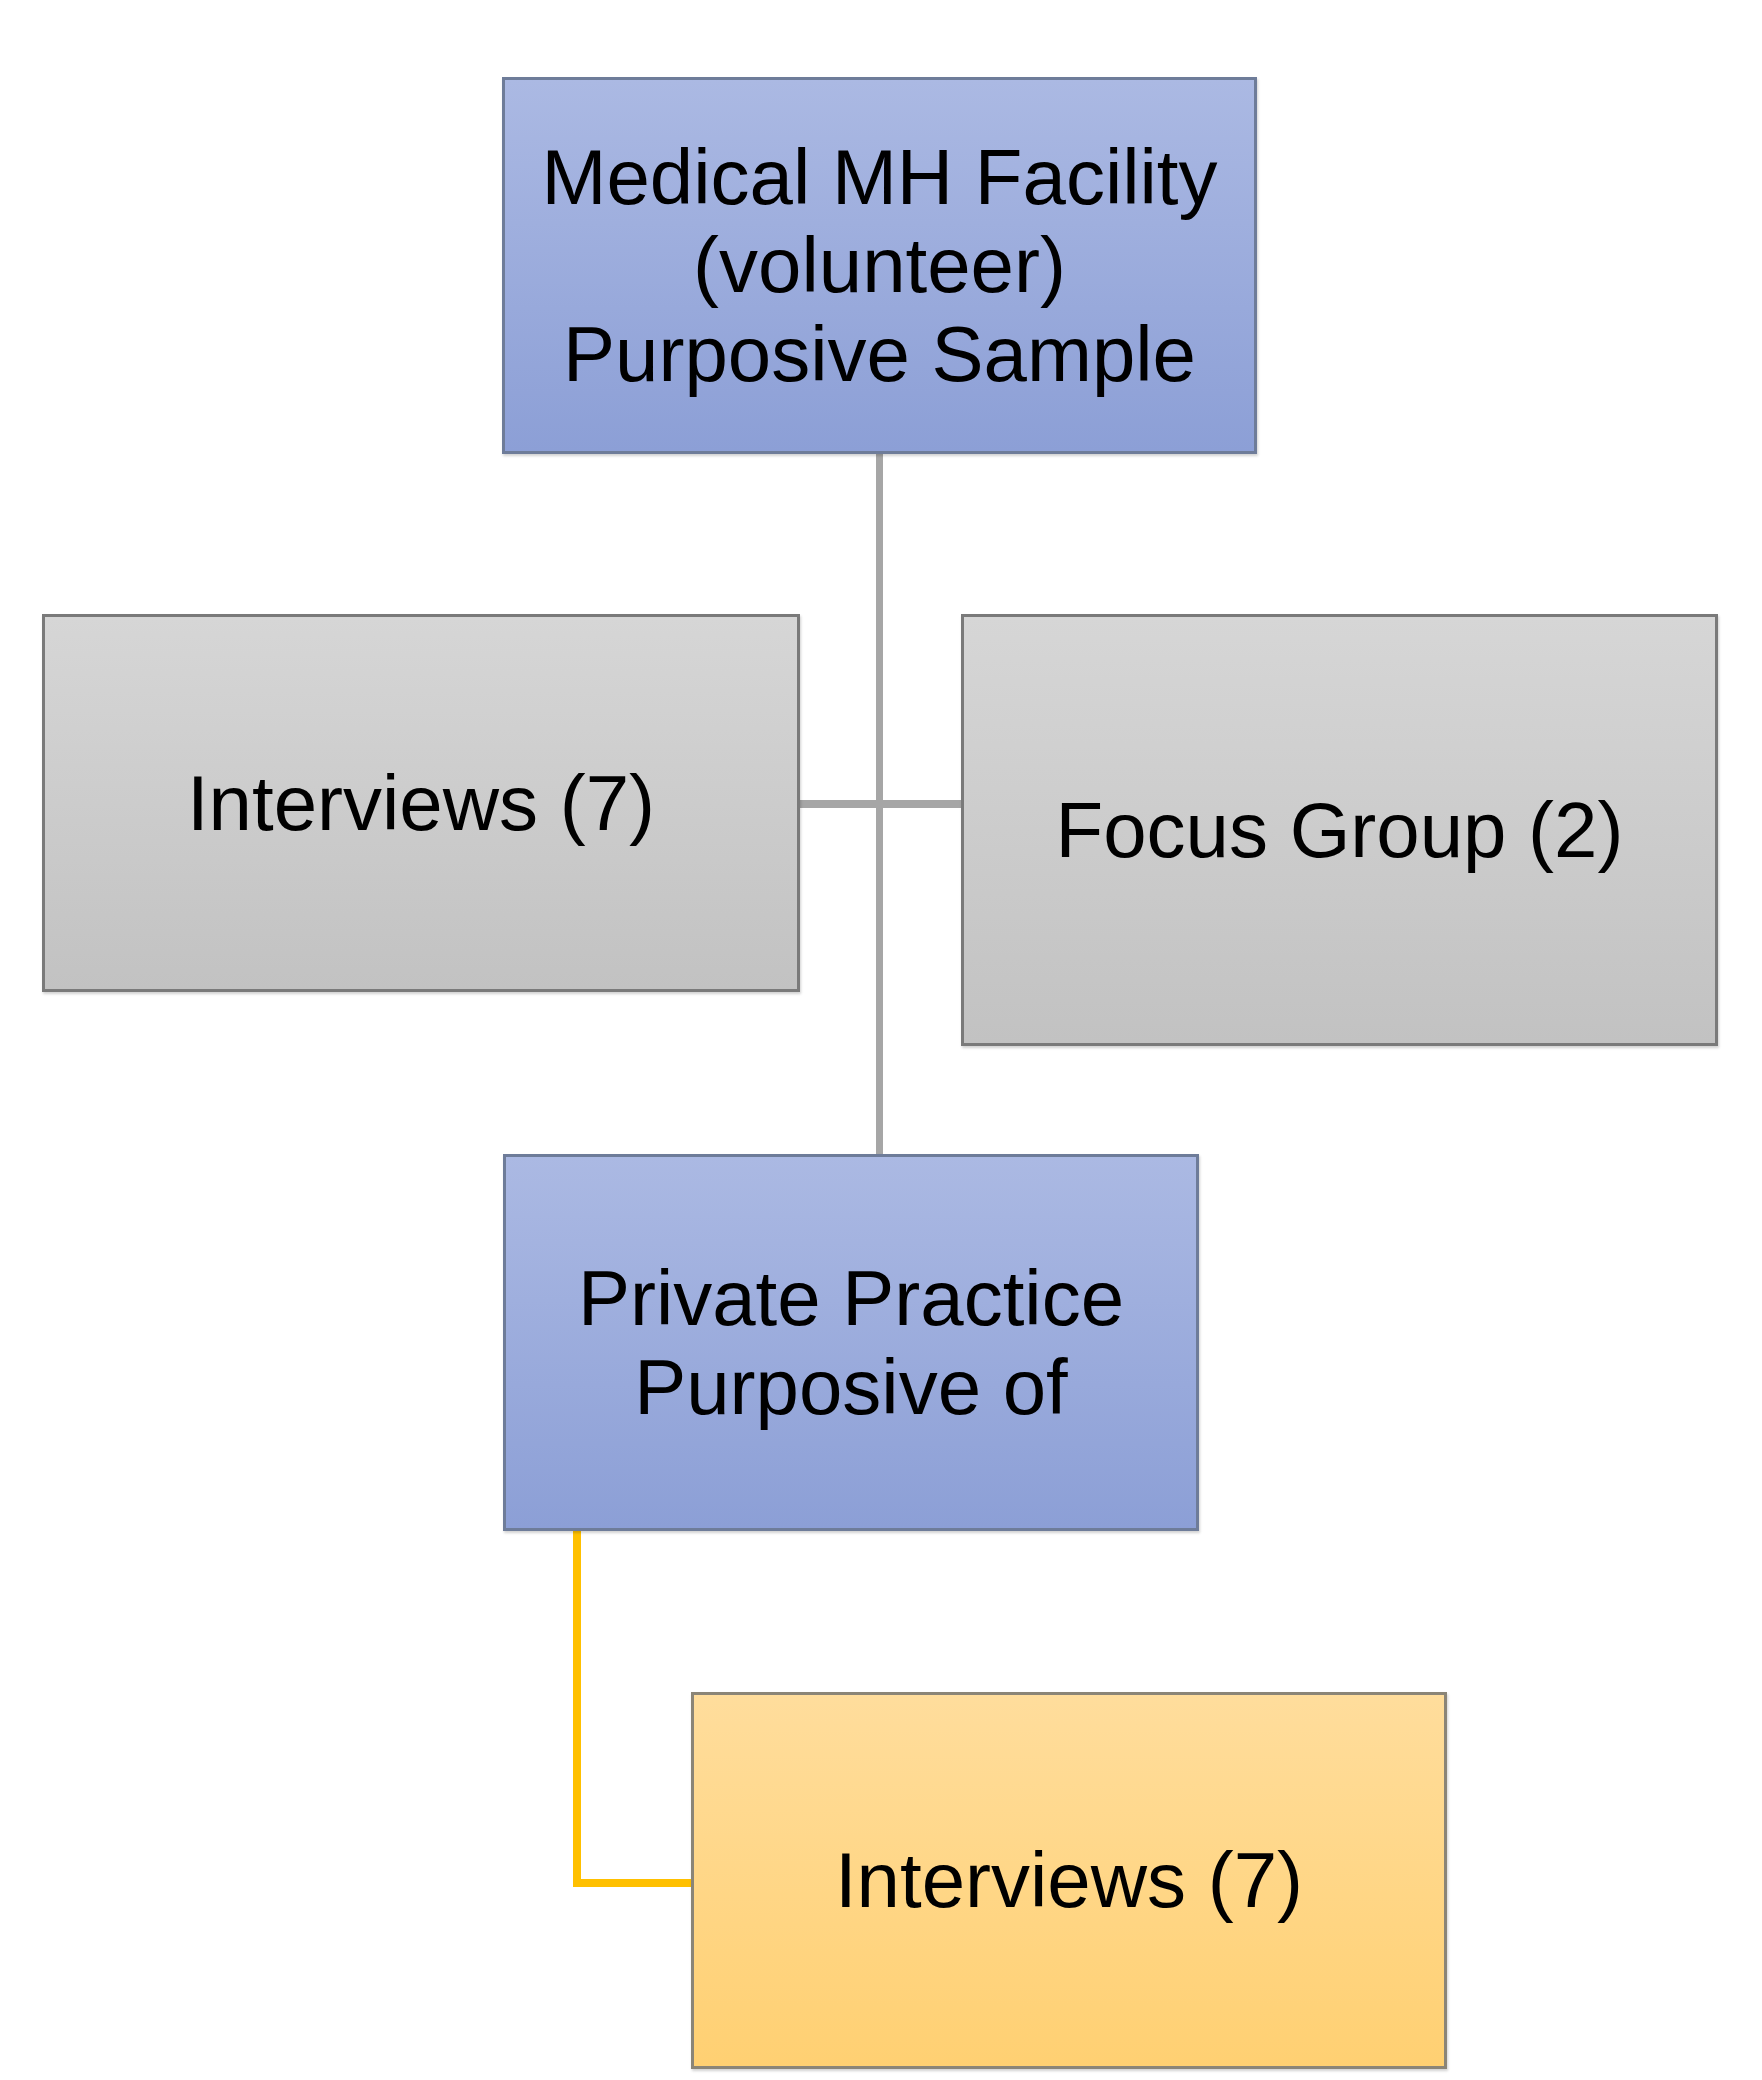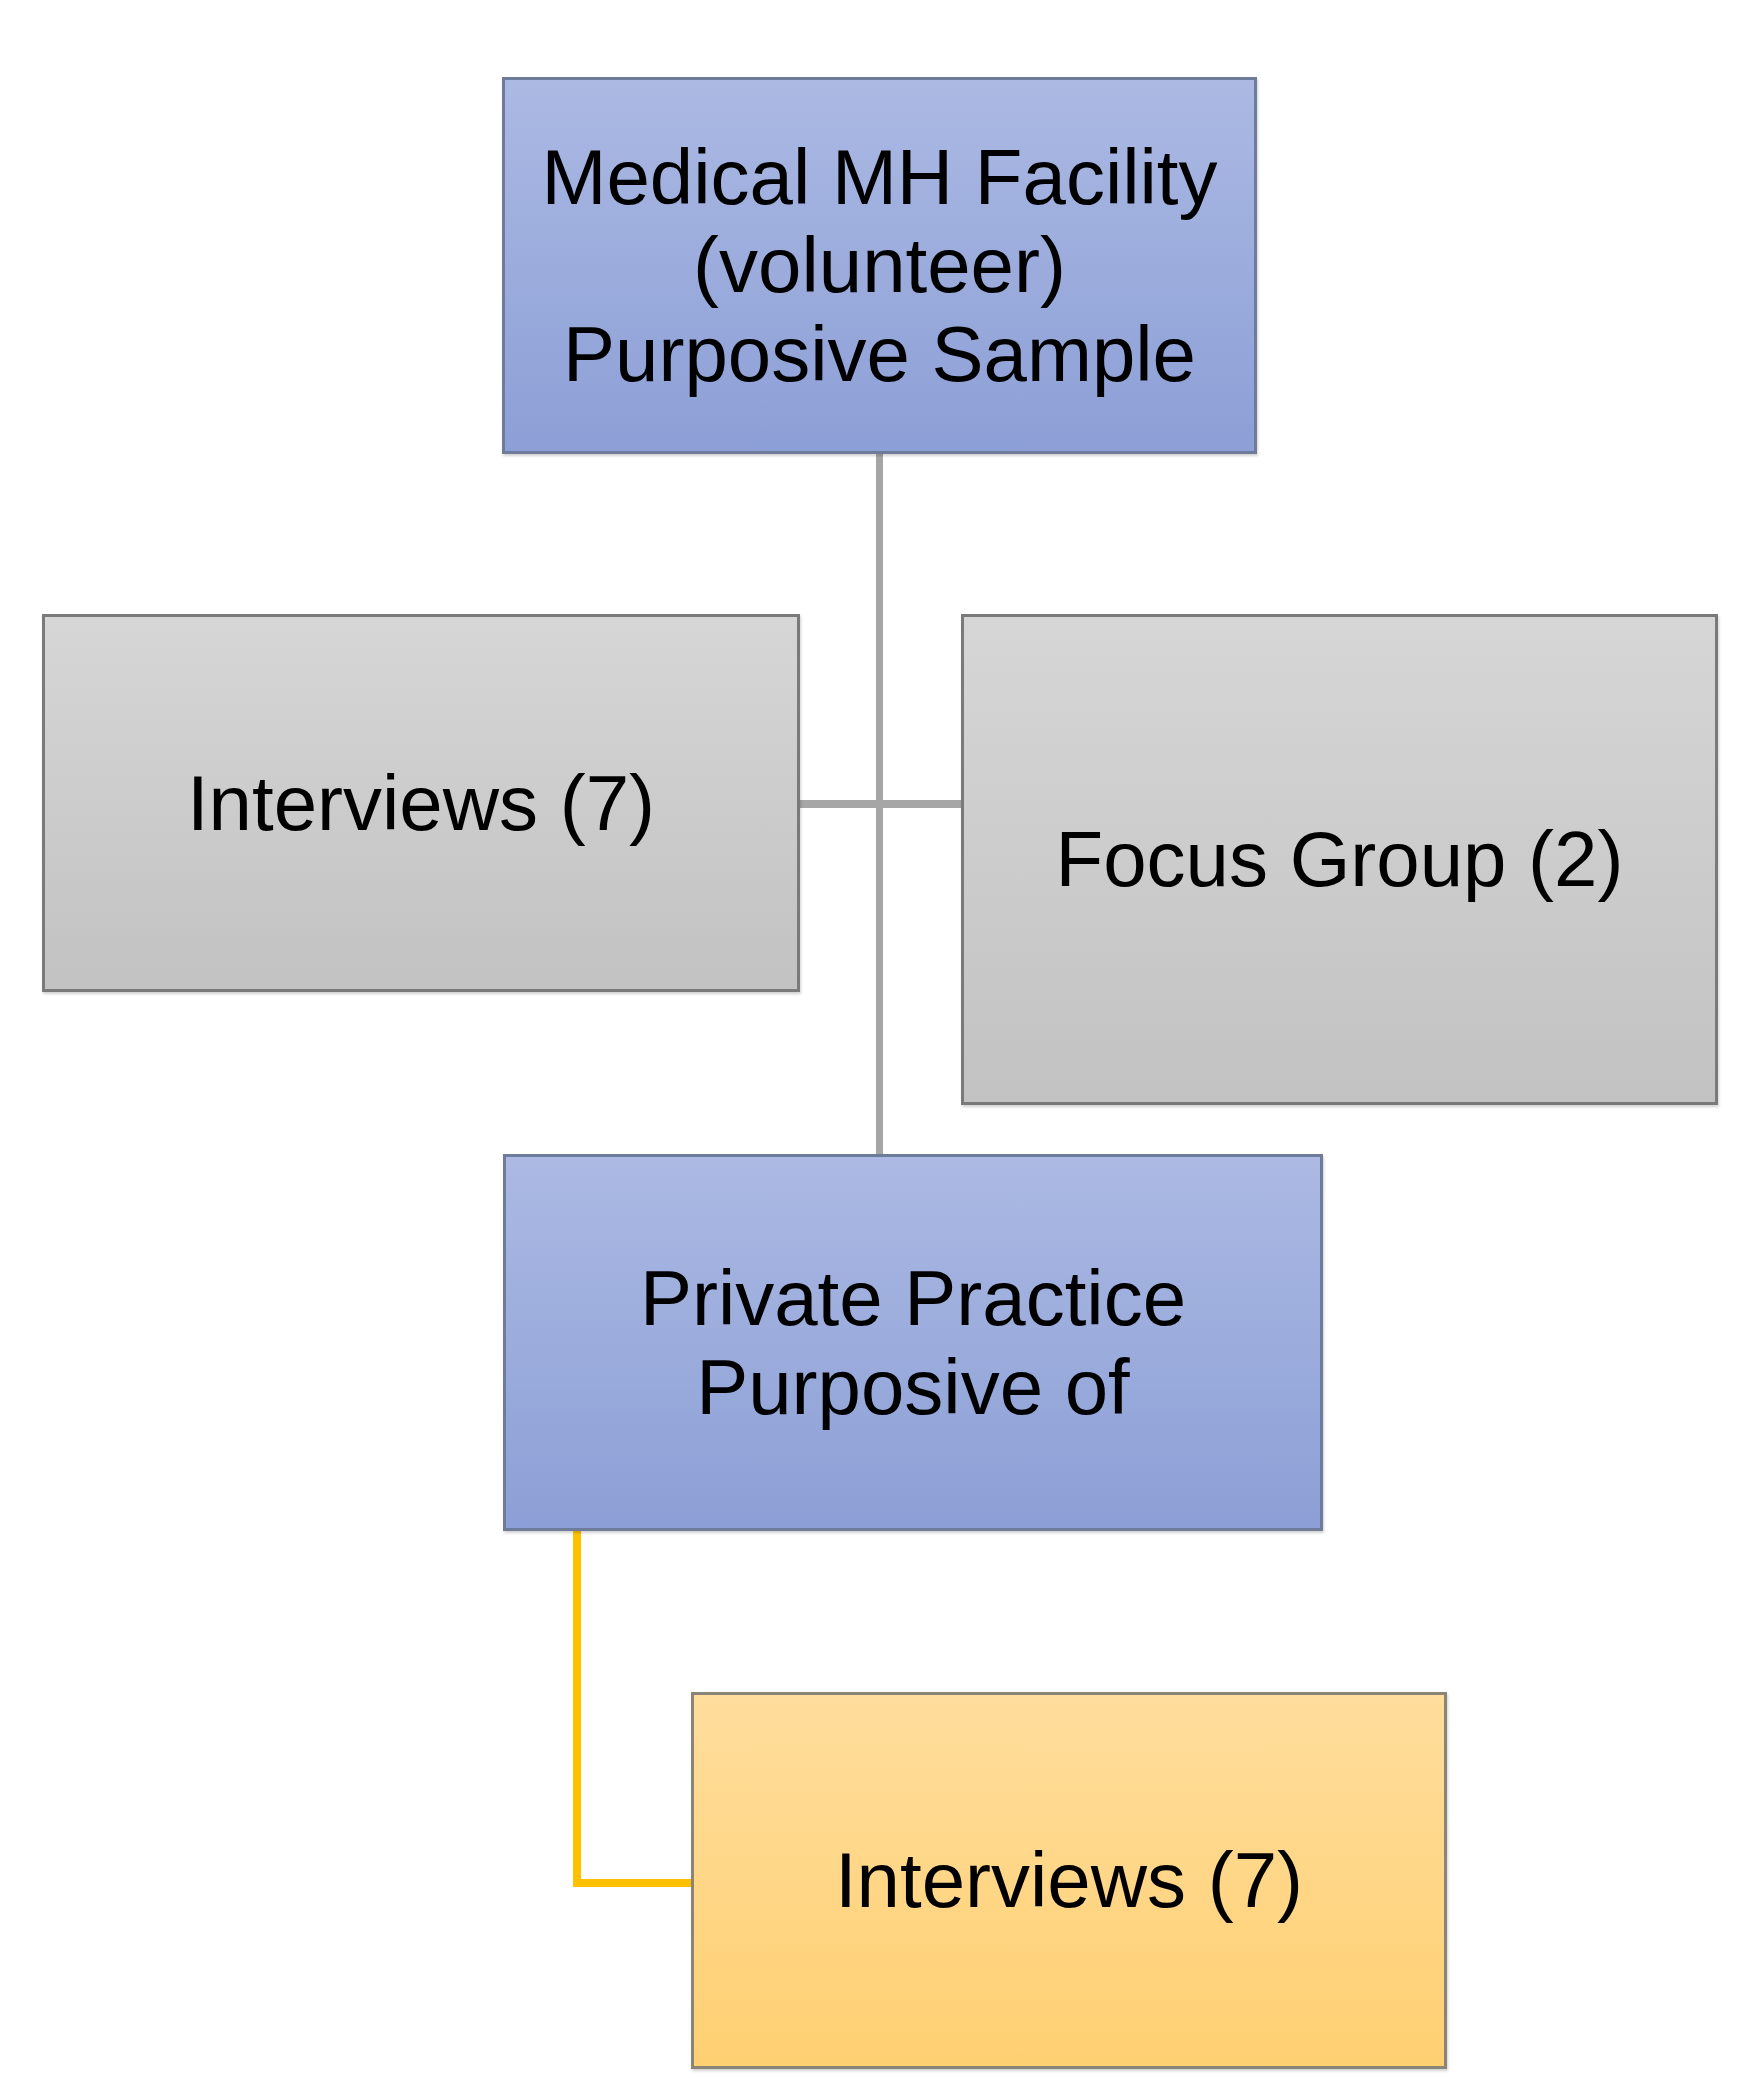--- a/index.html
+++ b/index.html
@@ -41,22 +41,22 @@
     border: 3.3px solid var(--gray-border);
     box-shadow: 0.8px 1.7px 2.5px rgba(0,0,0,0.18);
   }
   .node.orange {
     background: linear-gradient(180deg, var(--orange-top) 0%, var(--orange-bottom) 100%);
     border: 3.3px solid var(--orange-border);
     box-shadow: 0.8px 1.7px 2.5px rgba(0,0,0,0.18);
   }
   #node-medical            { left: 502px;  top: 53px;   width: 755px; height: 377px; }
   #node-interviews-medical { left: 42px;   top: 590px;  width: 758px; height: 378px; }
-  #node-focus-group        { left: 961px; top: 590px;  width: 757px; height: 491px; }
-  #node-private            { left: 503px;  top: 1130px; width: 820px; height: 377px; }
+  #node-focus-group        { left: 961px; top: 590px;  width: 757px; height: 432px; }
+  #node-private            { left: 503px;  top: 1130px; width: 696px; height: 377px; }
   #node-interviews-private { left: 691px;  top: 1668px; width: 756px; height: 377px; }
 
   .connector {
     position: absolute;
     z-index: 1;
   }
   #conn-root-vertical      { left: 876px; top: 430px;  width: 6.7px;   height: 700px; background: var(--gray-line); }
   #conn-children-crossbar  { left: 800px;  top: 776px;  width: 161px; height: 7.5px;   background: var(--gray-line); }
   #conn-private-vertical   { left: 573px;  top: 1507px; width: 7.5px;   height: 356px; background: var(--yellow-line); }
   #conn-private-horizontal { left: 573px;  top: 1855px; width: 119px; height: 7.5px;   background: var(--yellow-line); }

